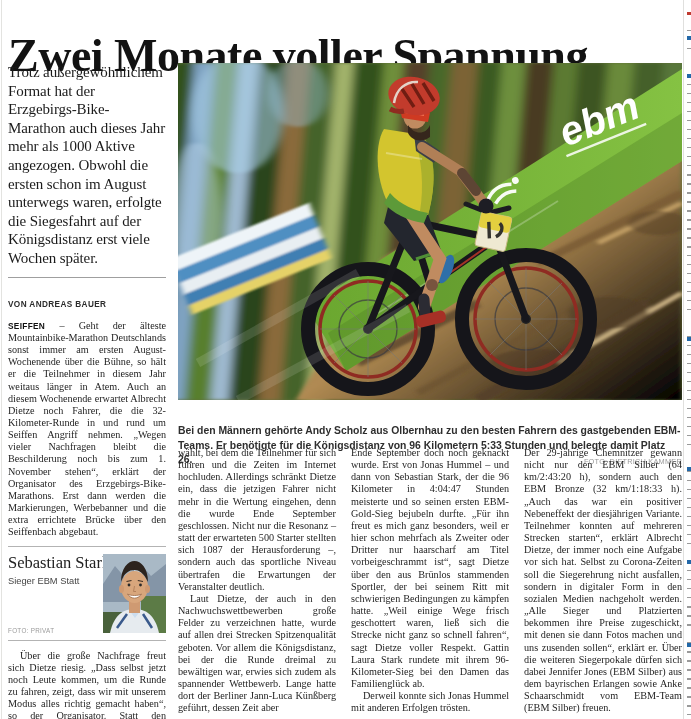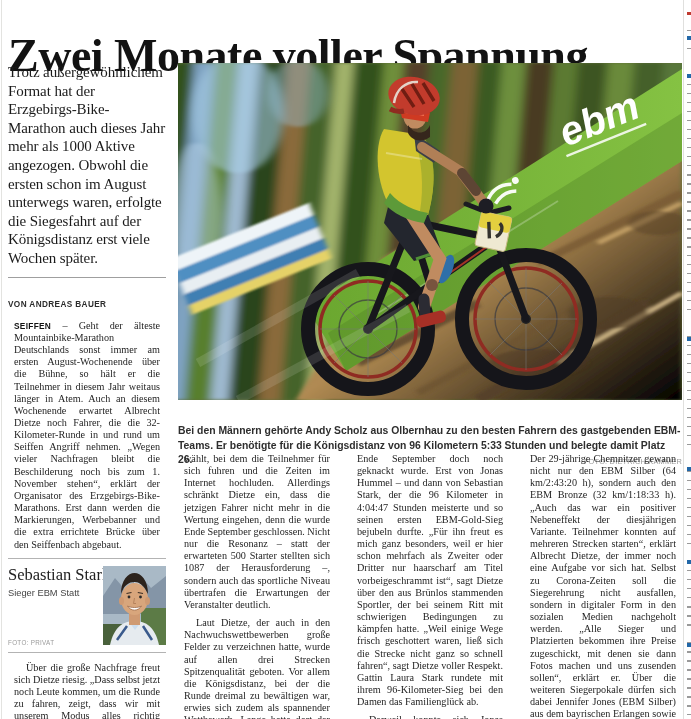--- a/index.html
+++ b/index.html
@@ -9,21 +9,21 @@
   .headline{position:absolute;left:8px;top:0px;width:676px;
             font:bold 46px/1.08 "Liberation Serif","DejaVu Serif",serif;
             color:#121212;letter-spacing:-0.5px;white-space:nowrap;}
   
   .left-col{position:absolute;left:8px;top:63px;width:158px;}
   .lead{font:400 15px/18.6px "Liberation Serif",serif;color:#1b1b1b;letter-spacing:-0.1px;margin:0;}
   .rule{border:0;border-top:1px solid #9f9f9f;margin:9px 0 0;}
   .byline{font:bold 8.2px/1 "Liberation Sans","DejaVu Sans",sans-serif;color:#2c2c2c;
           letter-spacing:.4px;margin:23px 0 0;}
   .body-text{font:400 10.2px/12.15px "Liberation Serif",serif;color:#1e1e1e;
-             text-align:justify;margin:6px;}
+             text-align:justify;margin:0;}
   .left-col .body-text.first{margin-top:11px;}
   .loc-tag{font:bold 8.3px "Liberation Sans","DejaVu Sans",sans-serif;letter-spacing:.3px;color:#111;}
   .indent{text-indent:12px;}
   
   .infobox{position:relative;margin-top:7px;border-top:1px solid #b3b3b3;border-bottom:1px solid #b3b3b3;
            padding:7px 0 6px;height:80px;}
   .infobox-name{font:400 16.5px/1.1 "Liberation Serif",serif;color:#222;margin:0;}
   .infobox-role{font:400 9.3px/1.2 "Liberation Sans","DejaVu Sans",sans-serif;color:#454545;margin:4px 0 0;}
   .infobox-credit{position:absolute;left:0;bottom:5px;font:400 6.3px/1 "Liberation Sans",sans-serif;
                   color:#9a9a9a;letter-spacing:.3px;}

